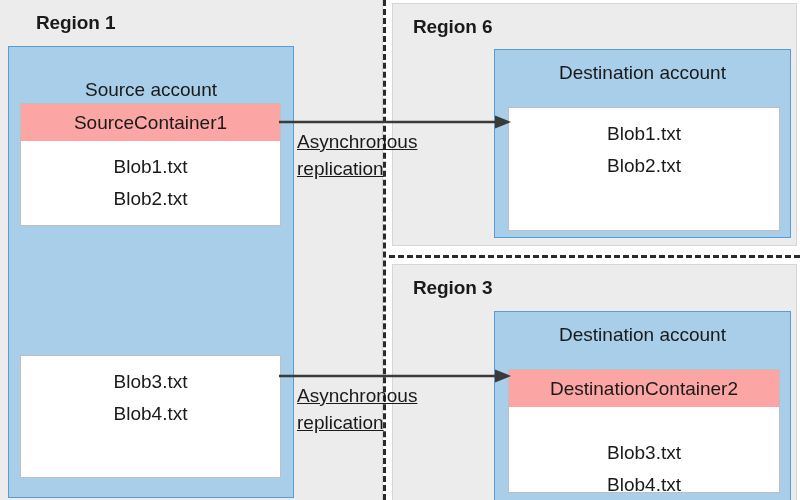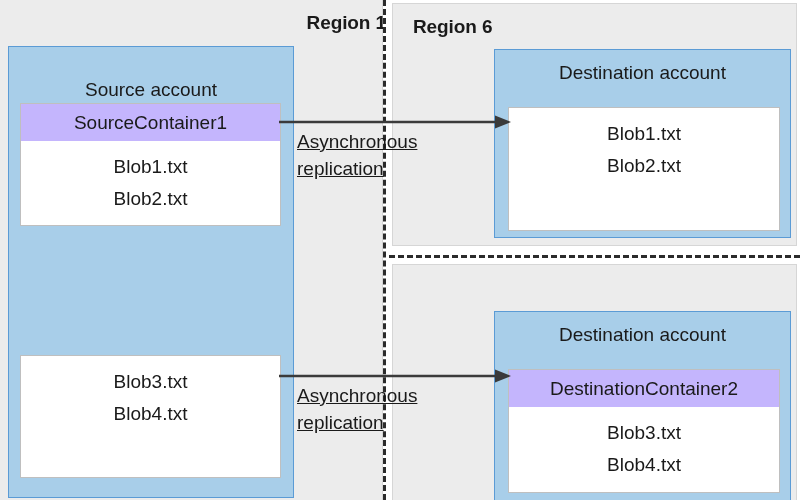--- a/index.html
+++ b/index.html
@@ -33,21 +33,21 @@
   #region3-panel { left: 392px; top: 264px; width: 405px; height: 236px; border-bottom:none;}
 
   .region-title {
     position: absolute;
     font-weight: bold;
     font-size: 19px;
     color: #1A1A1A;
     letter-spacing: -0.1px;
     white-space: nowrap;
   }
-  #region1-title { left: 4px;  top: 12px; width: 350px; text-align: right; padding-left: 32px; }
+  #region1-title { left: 4px;  top: 12px; width: 350px; text-align: left; padding-left: 32px; }
   #region2-title { left: 20px; top: 12px; text-align: left; }
   #region3-title { left: 20px; top: 12px; text-align: left; }
 
   
   .account-box {
     position: absolute;
     background: #A8CEE9;
     border: 1px solid #5B9BD5;
     box-sizing: border-box;
   }
@@ -71,21 +71,21 @@
   
   .container-box {
     position: absolute;
     background: #FFFFFF;
     border: 1px solid #BFBFBF;
     box-sizing: border-box;
     display: flex;
     flex-direction: column;
   }
   .container-header {
-    background: #c4b5fd;
+    background: #fca5a5;
     font-size: 19px;
     color: #1A1A1A;
     text-align: center;
     line-height: 37px;
     height: 37px;
     white-space: nowrap;
     flex: 0 0 auto;
   }
   .container-body {
     flex: 1 1 auto;
@@ -95,21 +95,21 @@
   .blob-line {
     font-size: 19px;
     color: #1A1A1A;
     line-height: 32px;
     white-space: nowrap;
   }
 
   #source-container-1 { left: 11px;  top: 56px;  width: 261px; height: 123px; }
   #source-container-2 { left: 11px;  top: 308px; width: 261px; height: 123px; }
   #dest-container-1   { left: 13px;  top: 57px;  width: 272px; height: 124px; }
-  #dest-container-2   { left: 13px;  top: 57px;  width: 272px; height: 124px; }
+  #dest-container-2   { left: 13px;  top: 57px;  width: 272px; height: 124px; gap: 20px; }
 
   
   .divider-vertical {
     position: absolute;
     left: 383px;
     top: 0px;
     width: 0px;
     height: 500px;
     border-left: 3px dashed #2B2B2B;
   }
@@ -182,20 +182,21 @@
       <div id="dest-container-1" class="container-box">
         <div class="container-body">
           <div class="blob-line">Blob1.txt</div>
           <div class="blob-line">Blob2.txt</div>
         </div>
       </div>
     </div>
   </div>
 
   <div id="region3-panel" class="region-panel">
+    <div id="region3-title" class="region-title">Region 3</div>
 
     <div id="dest-account-region3" class="account-box">
       <div class="account-title">Destination account</div>
 
       <div id="dest-container-2" class="container-box">
         <div class="container-header">DestinationContainer2</div>
         <div class="container-body">
           <div class="blob-line">Blob3.txt</div>
           <div class="blob-line">Blob4.txt</div>
         </div>

